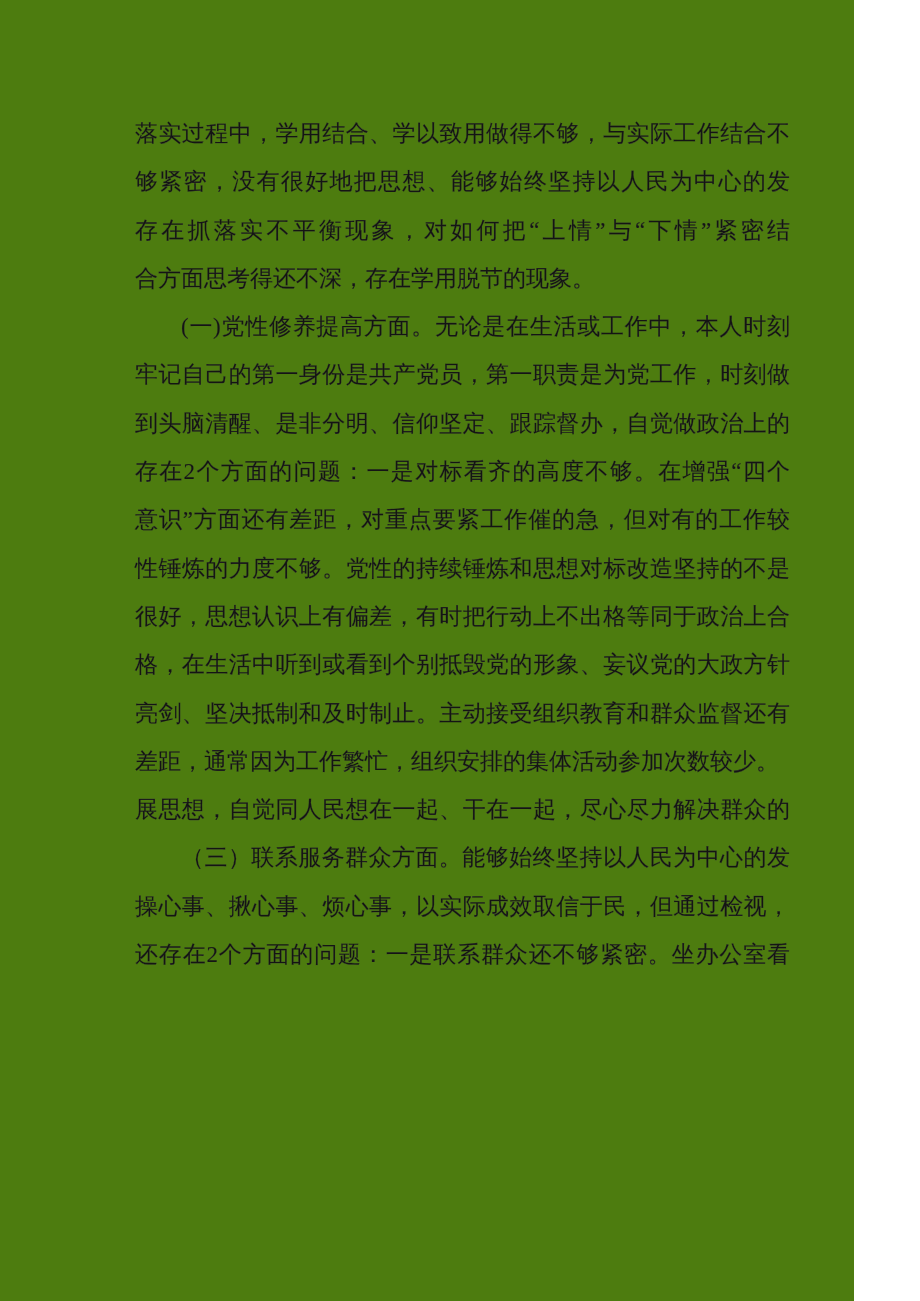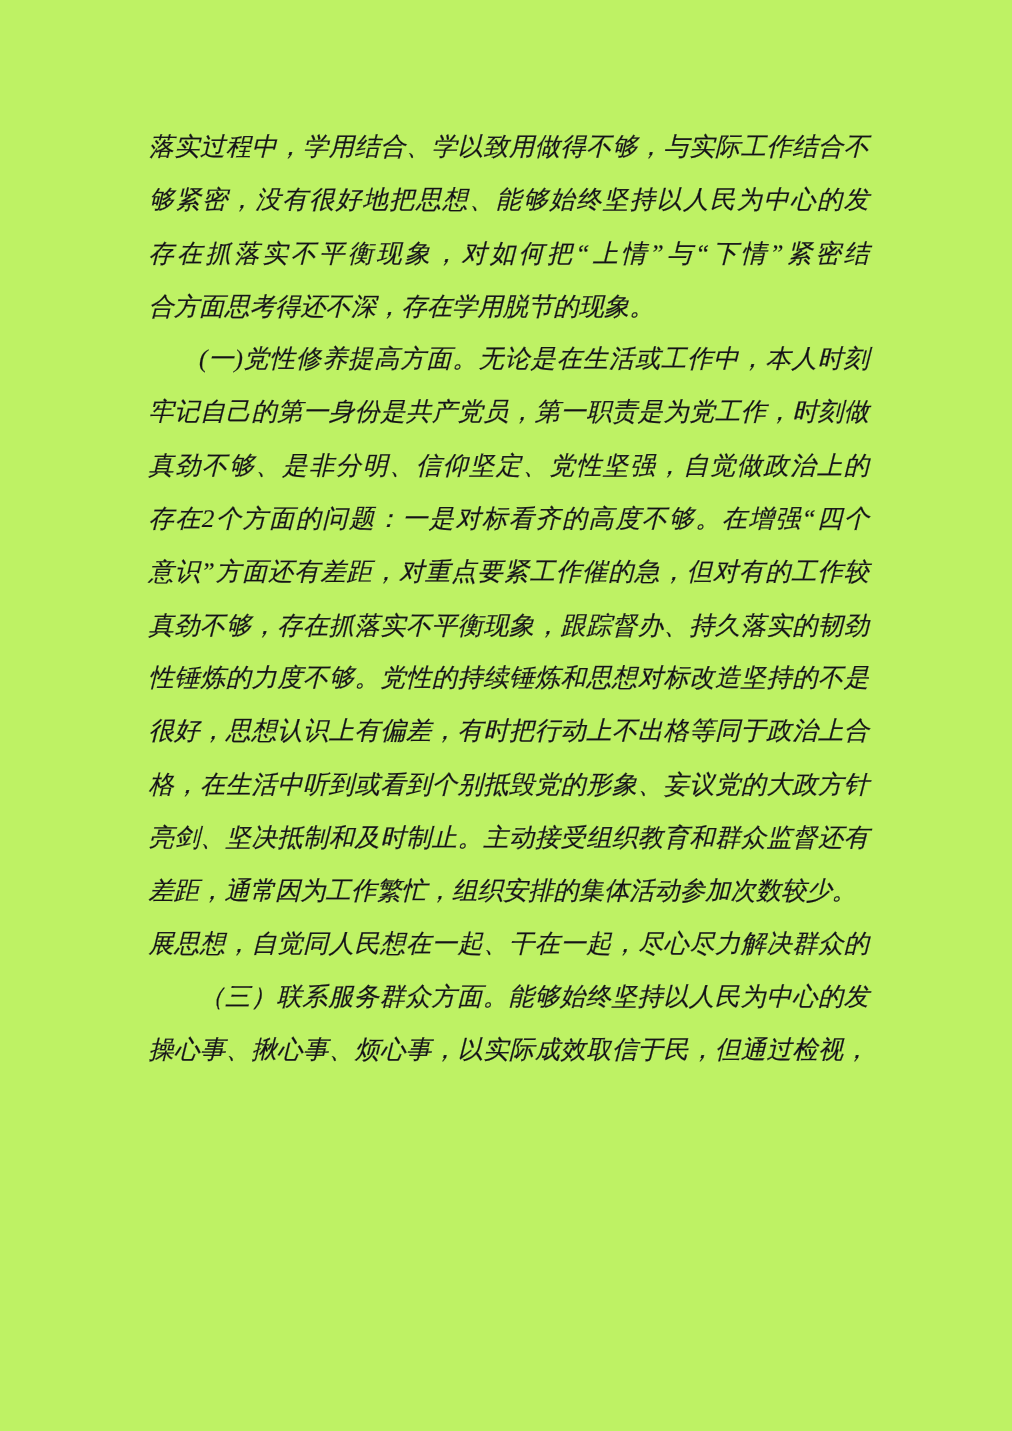--- a/index.html
+++ b/index.html
@@ -2,27 +2,26 @@
 <html><head>
 <meta charset="utf-8">
 <style>
   html, body {
     margin: 0;
     padding: 0;
     background: #ffffff;
   }
   .page {
     position: relative;
-    width: 920px;
+    width: 854px;
     height: 1301px;
-    background: #bef264;
+    background: #4d7c0f;
     overflow: hidden;
     font-family: "Liberation Serif", "DejaVu Serif", serif;
     color: #141414;
-    font-style: italic;
   }
   .text-block {
     position: absolute;
     left: 135px;
     top: 110px;
     width: 655px;
   }
   .line {
     font-size: 23px;
     line-height: 48.3px;
@@ -44,26 +43,26 @@
 <body>
 
 <div class="page">
   <div class="text-block" style="color: rgb(20, 20, 20);">
       <div class="line">落实过程中，学用结合、学以致用做得不够，与实际工作结合不</div>
       <div class="line">够紧密，没有很好地把思想、能够始终坚持以人民为中心的发</div>
       <div class="line">存在抓落实不平衡现象，对如何把“上情”与“下情”紧密结</div>
       <div class="line para-end">合方面思考得还不深，存在学用脱节的现象。</div>
       <div class="line indent">(一)党性修养提高方面。无论是在生活或工作中，本人时刻</div>
       <div class="line">牢记自己的第一身份是共产党员，第一职责是为党工作，时刻做</div>
-      <div class="line">真劲不够、是非分明、信仰坚定、党性坚强，自觉做政治上的</div>
+      <div class="line">到头脑清醒、是非分明、信仰坚定、跟踪督办，自觉做政治上的</div>
       <div class="line">存在2个方面的问题：一是对标看齐的高度不够。在增强“四个</div>
       <div class="line">意识”方面还有差距，对重点要紧工作催的急，但对有的工作较</div>
-      <div class="line">真劲不够，存在抓落实不平衡现象，跟踪督办、持久落实的韧劲</div>
       <div class="line">性锤炼的力度不够。党性的持续锤炼和思想对标改造坚持的不是</div>
       <div class="line">很好，思想认识上有偏差，有时把行动上不出格等同于政治上合</div>
       <div class="line">格，在生活中听到或看到个别抵毁党的形象、妄议党的大政方针</div>
       <div class="line">亮剑、坚决抵制和及时制止。主动接受组织教育和群众监督还有</div>
       <div class="line para-end">差距，通常因为工作繁忙，组织安排的集体活动参加次数较少。</div>
       <div class="line">展思想，自觉同人民想在一起、干在一起，尽心尽力解决群众的</div>
       <div class="line indent">（三）联系服务群众方面。能够始终坚持以人民为中心的发</div>
       <div class="line">操心事、揪心事、烦心事，以实际成效取信于民，但通过检视，</div>
+      <div class="line">还存在2个方面的问题：一是联系群众还不够紧密。坐办公室看</div>
     </div>
 </div>
 
 </body></html>

